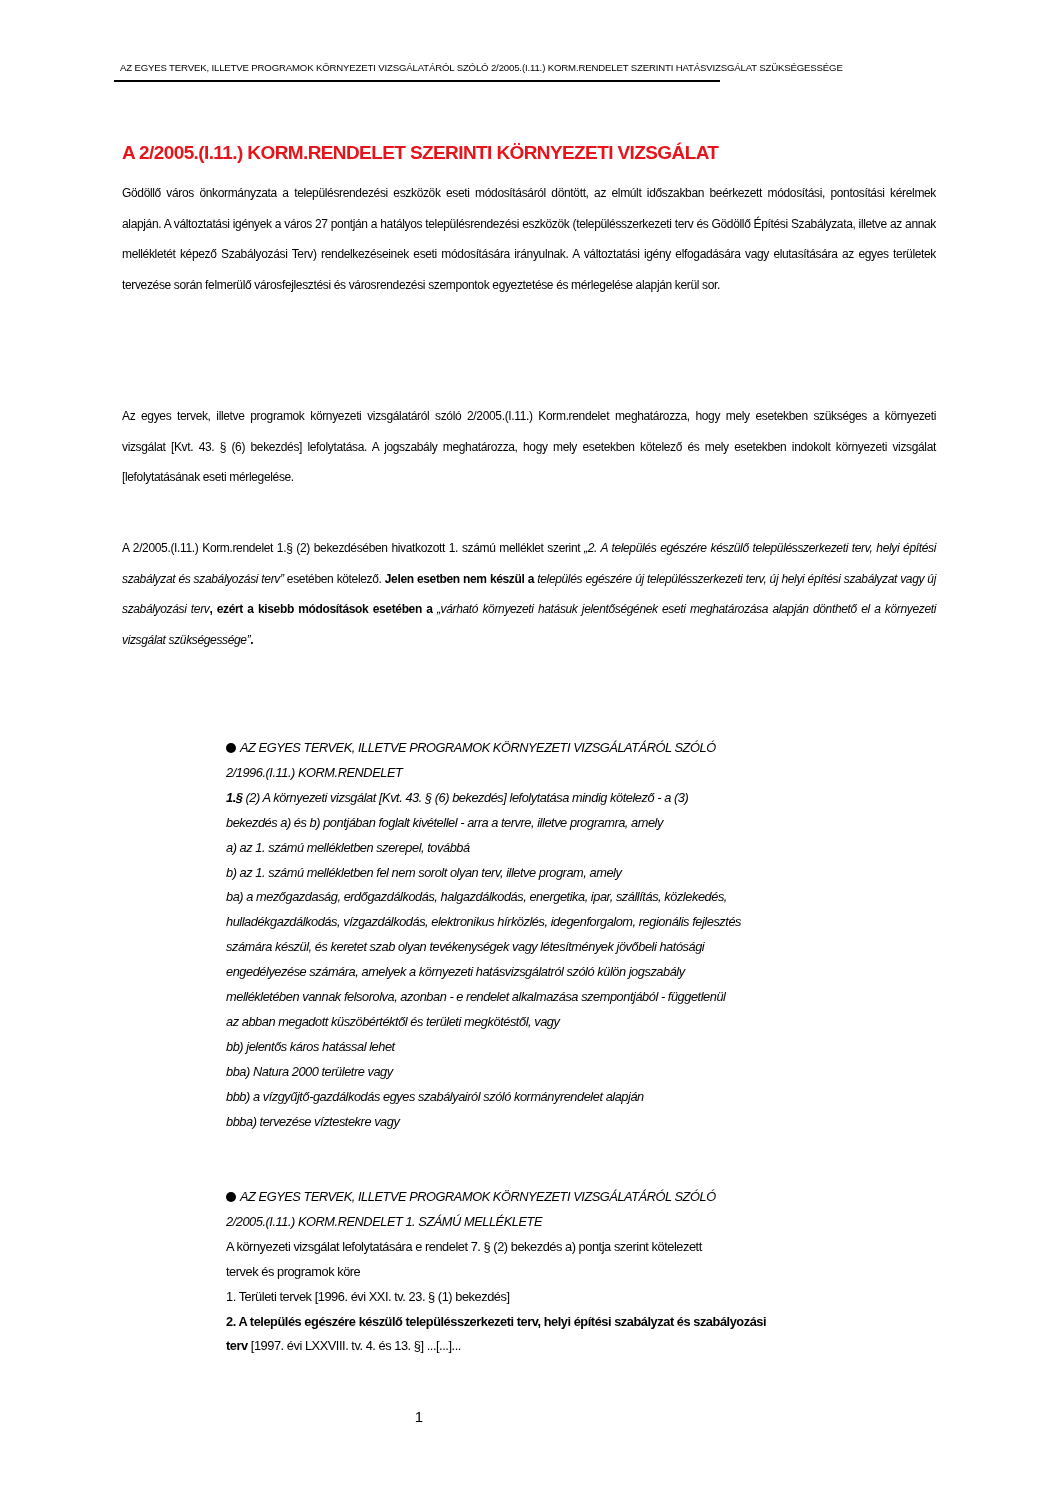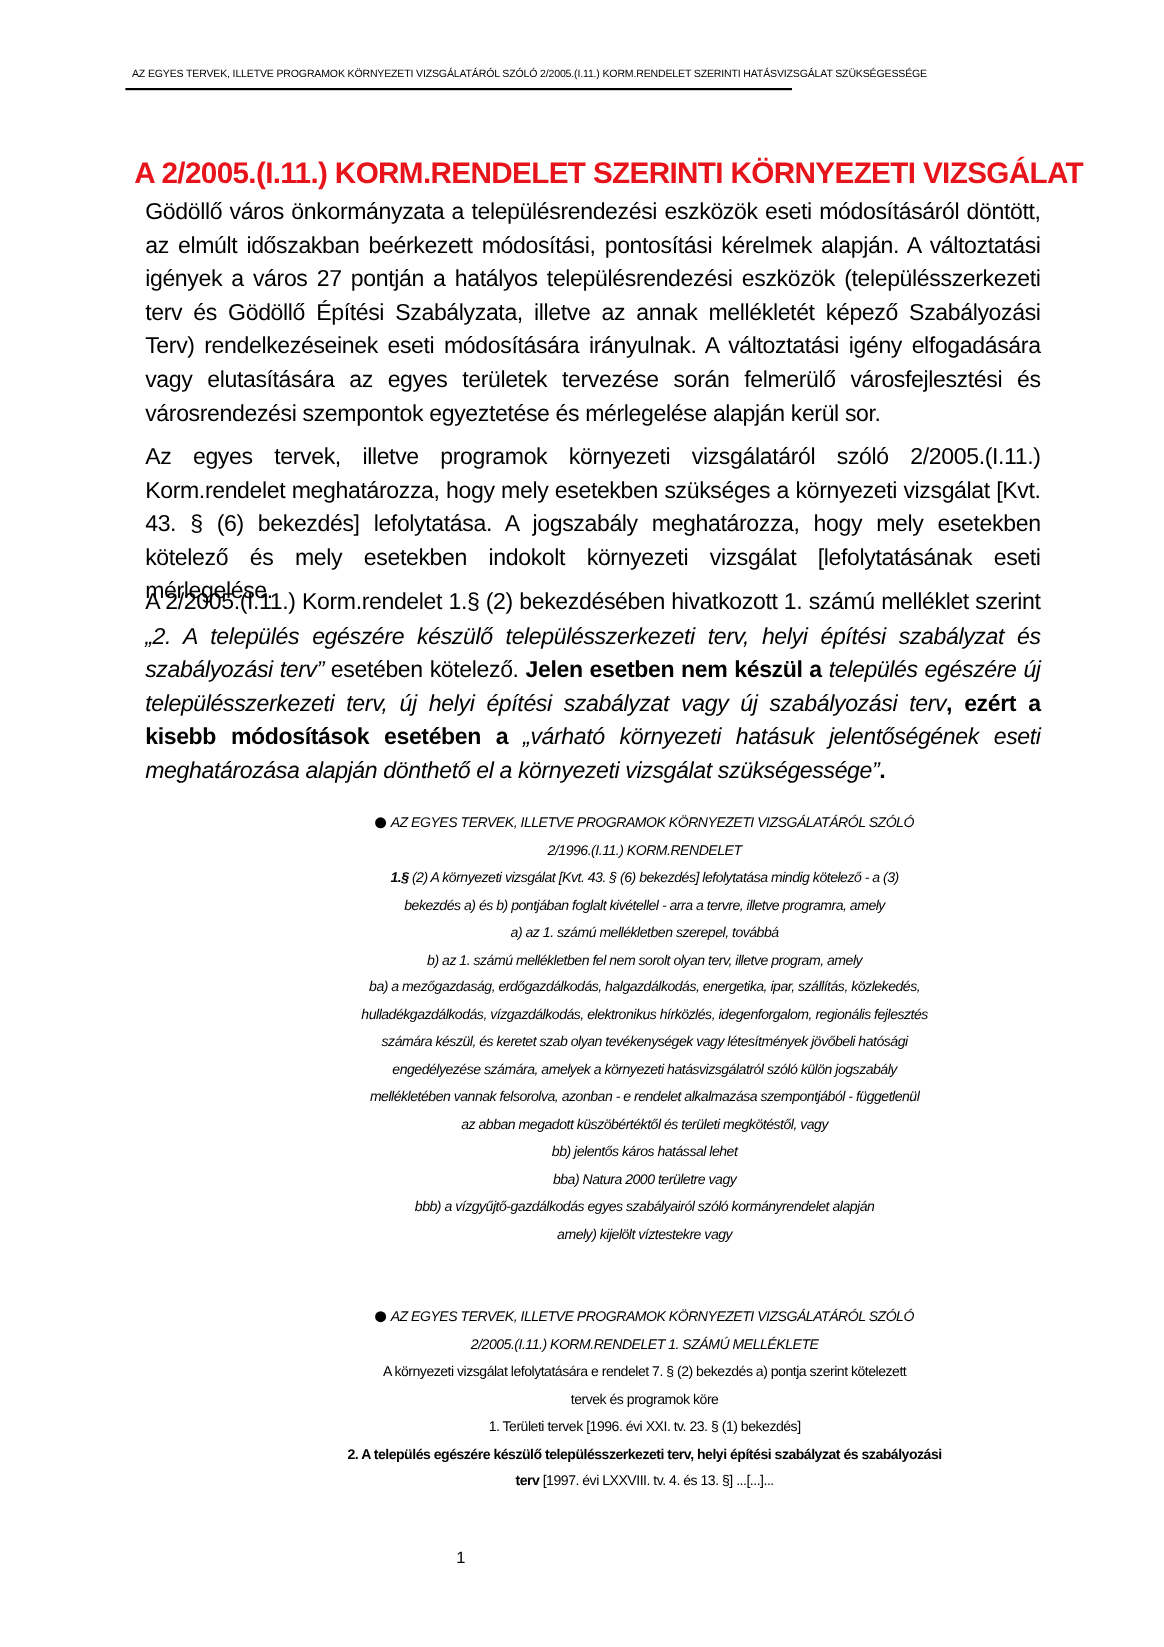--- a/index.html
+++ b/index.html
@@ -9,42 +9,42 @@
     position: absolute; left: 120px; right: 118px; top: 62px;
     font-family: "Liberation Sans", sans-serif; font-size: 9.6px; letter-spacing: -0.15px;
     text-align: right; white-space: nowrap; color: #000;
   }
   .header-rule {
     position: absolute; left: 114px; right: 118px; top: 80px; height: 0;
     border-top: 2px solid #000;
   }
   .title {
     position: absolute; left: 122px; top: 142px; width: 820px;
-    font-family: "Liberation Sans", sans-serif; font-weight: bold; font-size: 27px;
+    font-family: "Liberation Sans", sans-serif; font-weight: bold; font-size: 19px;
     letter-spacing: -0.6px; color: #e8141b; white-space: nowrap; margin: 0;
   }
   .body {
-    position: absolute; left: 132px; width: 814px;
-    font-family: "Liberation Sans", sans-serif; font-size: 21px; line-height: 30.6px;
+    position: absolute; left: 122px; width: 814px;
+    font-family: "Liberation Sans", sans-serif; font-size: 12px; line-height: 30.6px;
     text-align: justify; letter-spacing: -0.35px; margin: 0;
   }
   .p1 { top: 178px; }
   .p2 { top: 401px; }
   .p3 { top: 533px; }
   .b { font-weight: bold; }
   .i { font-style: italic; }
   .bi { font-weight: normal; font-style: italic; }
   .quote {
     position: absolute; left: 226px; width: 720px;
     font-family: "Liberation Sans", sans-serif; font-size: 12.8px; line-height: 24.9px;
     letter-spacing: -0.45px; margin: 0;
   }
   .q1 { top: 736px; }
   .q2 { top: 1185px; }
-  .quote .line { display: block; white-space: nowrap; text-align: center; }
+  .quote .line { display: block; white-space: nowrap; }
   .bullet {
     display: inline-block; width: 10px; height: 10px; border-radius: 50%;
     background: #000; margin-right: 4px; vertical-align: -0.5px;
   }
   .page-number {
     position: absolute; left: 0; right: 0; top: 1408px; text-align: center;
     font-family: "Liberation Sans", sans-serif; font-size: 15px;
   }
 </style>
 </head>
@@ -72,21 +72,21 @@
     <span class="line i">b) az 1. számú mellékletben fel nem sorolt olyan terv, illetve program, amely</span>
     <span class="line i">ba) a mezőgazdaság, erdőgazdálkodás, halgazdálkodás, energetika, ipar, szállítás, közlekedés,</span>
     <span class="line i">hulladékgazdálkodás, vízgazdálkodás, elektronikus hírközlés, idegenforgalom, regionális fejlesztés</span>
     <span class="line i">számára készül, és keretet szab olyan tevékenységek vagy létesítmények jövőbeli hatósági</span>
     <span class="line i">engedélyezése számára, amelyek a környezeti hatásvizsgálatról szóló külön jogszabály</span>
     <span class="line i">mellékletében vannak felsorolva, azonban - e rendelet alkalmazása szempontjából - függetlenül</span>
     <span class="line i">az abban megadott küszöbértéktől és területi megkötéstől, vagy</span>
     <span class="line i">bb) jelentős káros hatással lehet</span>
     <span class="line i">bba) Natura 2000 területre vagy</span>
     <span class="line i">bbb) a vízgyűjtő-gazdálkodás egyes szabályairól szóló kormányrendelet alapján</span>
-    <span class="line i">amely) kijelölt víztestekre vagy</span>
+    <span class="line i">bbba) tervezése víztestekre vagy</span>
   </div>
 
   <div class="quote q2">
     <span class="line i"><span class="bullet"></span><span>AZ EGYES TERVEK, ILLETVE PROGRAMOK KÖRNYEZETI VIZSGÁLATÁRÓL SZÓLÓ</span></span>
     <span class="line i">2/2005.(I.11.) KORM.RENDELET 1. SZÁMÚ MELLÉKLETE</span>
     <span class="line">A környezeti vizsgálat lefolytatására e rendelet 7. § (2) bekezdés a) pontja szerint kötelezett</span>
     <span class="line">tervek és programok köre</span>
     <span class="line">1. Területi tervek [1996. évi XXI. tv. 23. § (1) bekezdés]</span>
     <span class="line b">2. A település egészére készülő településszerkezeti terv, helyi építési szabályzat és szabályozási</span>
     <span class="line"><span class="b">terv</span><span> [1997. évi LXXVIII. tv. 4. és 13. §] ...[...]...</span></span>

